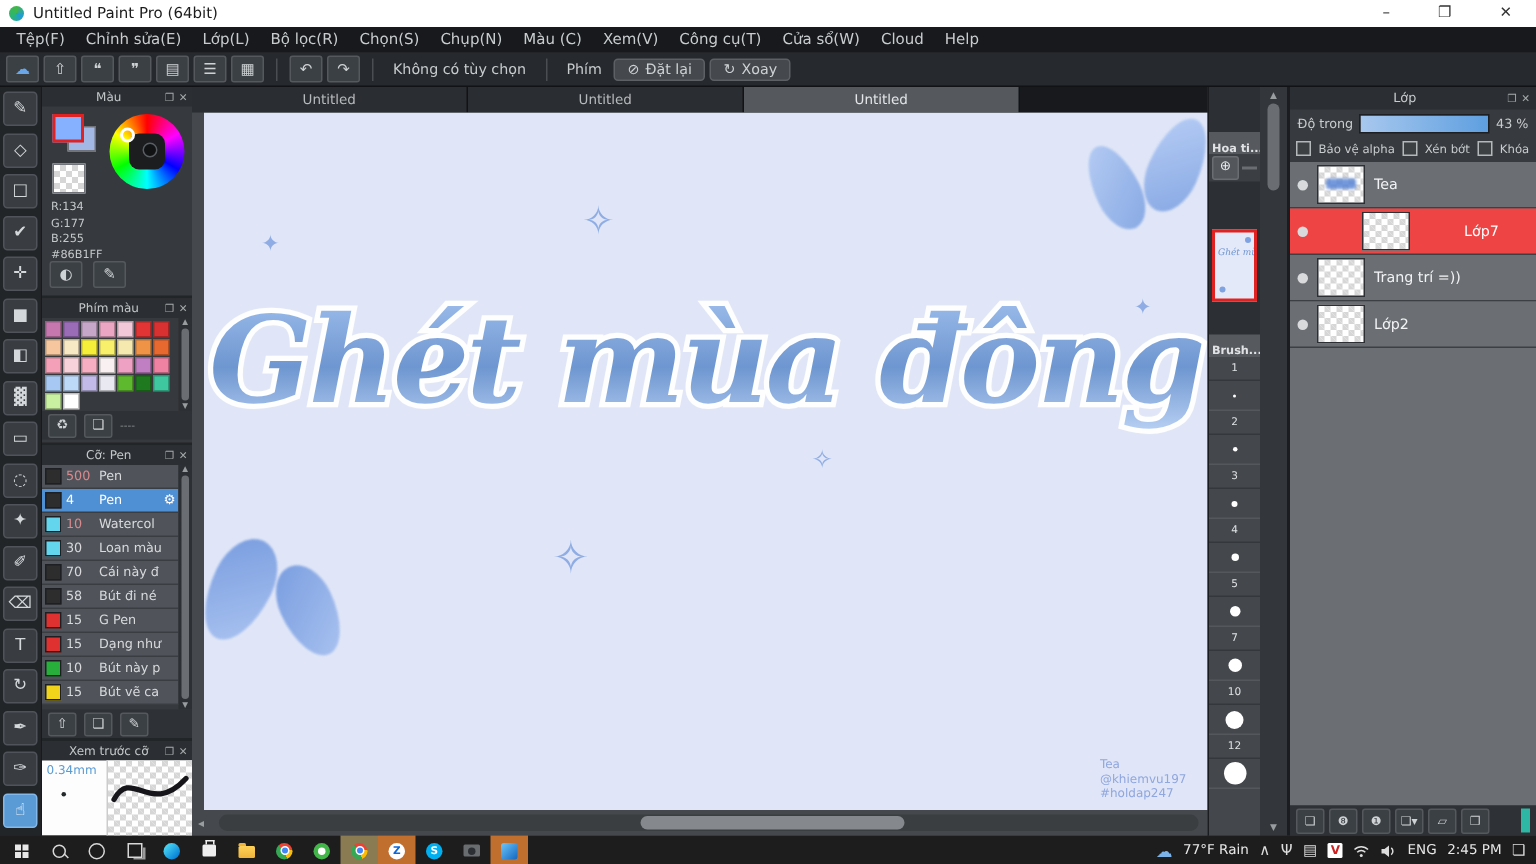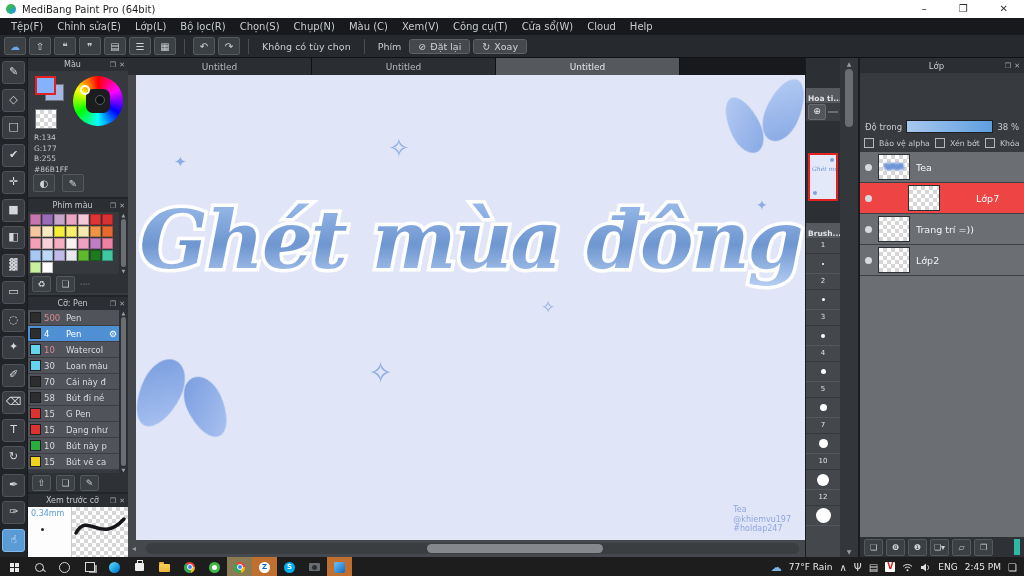--- a/index.html
+++ b/index.html
@@ -134,21 +134,21 @@
   .dl{height:15px;font-size:7px;color:#e0e2e4;text-align:center;line-height:15px;border-bottom:1px solid #34373b;}
   .dd2{height:19px;display:flex;align-items:center;justify-content:center;}
   .dd2 span{background:#fff;border-radius:50%;display:block;}
   .dock-scroll{flex:1;background:#33363a;display:flex;flex-direction:column;align-items:center;
                font-size:6px;color:#9a9da0;padding:2px 0;}
   .dsthumb{width:8px;height:58px;background:#6a6e73;border-radius:4px;margin:2px 0;}
   .dsfill{flex:1;}
   
   .layerspanel{width:164px;background:#373a3e;display:flex;flex-direction:column;border-left:2px solid #1a1c1f;flex:none;}
   .lhead{height:15px;background:#2b2e32;color:#c9ccce;font-size:8.5px;display:flex;align-items:center;padding:0 4px;flex:none;}
-  .lrow{display:flex;align-items:center;gap:4px;padding:3px 5px;font-size:8.5px;color:#c9ccce;flex:none;margin-top:44px;}
+  .lrow{display:flex;align-items:center;gap:4px;padding:3px 5px;font-size:8.5px;color:#c9ccce;flex:none;}
   .slider{flex:1;height:11px;border:1px solid #1d1f22;background:linear-gradient(90deg,#a8c8ee,#5e9fe0);}
   .dd{flex:1;background:#53575c;border:1px solid #6a6e73;font-size:8.5px;color:#dfe1e3;
       padding:1px 4px;display:flex;align-items:center;}
   .dd .caret{margin-left:auto;font-size:7px;color:#aeb1b4;}
   .lchecks{display:flex;gap:5px;padding:2px 4px 4px;font-size:7.8px;color:#c9ccce;align-items:center;flex:none;white-space:nowrap;}
   .cb{width:8px;height:8px;border:1px solid #b5b8ba;background:#3c4043;flex:none;}
   .lbody{flex:1;display:flex;overflow:hidden;}
   .lcol{flex:1;display:flex;flex-direction:column;background:#64686c;}
   .lyr{height:30px;display:flex;align-items:center;gap:6px;background:#6b6f73;border-bottom:1px solid #3c4044;
        padding:0 5px;color:#f2f3f4;font-size:9.5px;flex:none;}
@@ -201,21 +201,21 @@
   .wcloud{color:#7cb3e8;font-size:11px;}
   .vbox{background:#fff;color:#c22;font-weight:bold;font-size:8px;line-height:10px;padding:0 2px;border-radius:1px;}
 </style>
 </head>
 <body>
 
 <div id="app">
 
   <div class="titlebar">
     <span class="tb-logo"></span>
-    <span class="tb-title">MediBang Paint Pro (64bit)</span>
+    <span class="tb-title">Untitled Paint Pro (64bit)</span>
     <span class="win-btns">
       <span>–</span>
       <span>❐</span>
       <span>✕</span>
     </span>
   </div>
 
   <div class="menubar" id="menubar">
       <span class="mi">Tệp(F)</span>
       <span class="mi">Chỉnh sửa(E)</span>
@@ -584,21 +584,21 @@
     <div class="layerspanel">
       <div class="lhead">
         <span class="pico" style="visibility:hidden;">x</span>
         <span class="ptitle">Lớp</span>
         <span class="pico">❐</span>
         <span class="pico">✕</span>
       </div>
       <div class="lrow">
         <span>Độ trong</span>
         <span class="slider"></span>
-        <span>38 %</span>
+        <span>43 %</span>
       </div>
       <div class="lchecks" id="lchecks">
           <span class="cb"></span>
           <span>Bảo vệ alpha</span>
           <span class="cb"></span>
           <span>Xén bớt</span>
           <span class="cb"></span>
           <span>Khóa</span>
         </div>
       <div class="lbody">

